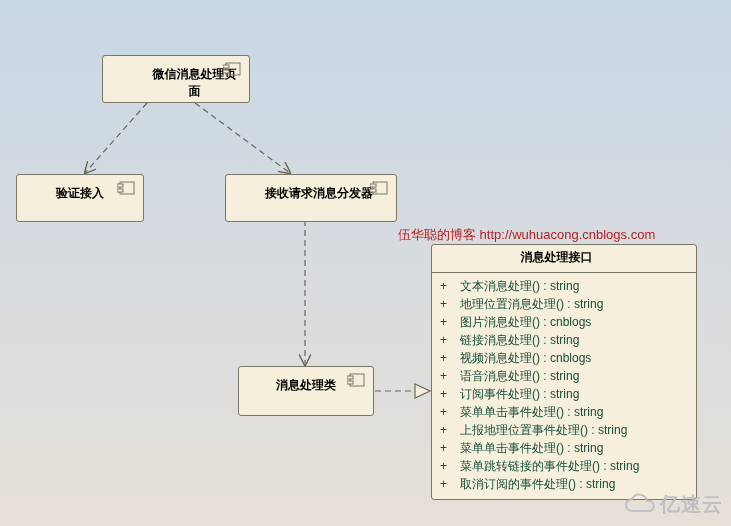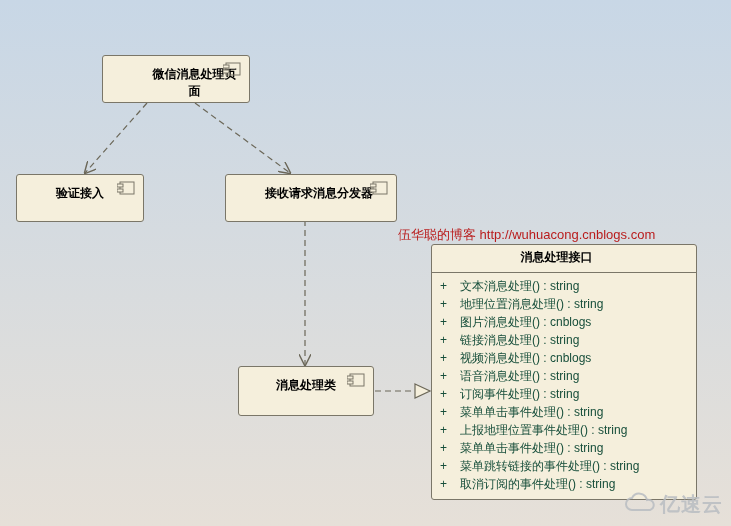--- a/index.html
+++ b/index.html
@@ -54,21 +54,21 @@
       position: absolute;
       color: #b91c1c;
       font-size: 13px;
       white-space: nowrap;
     }
     .watermark-logo {
       position: absolute;
       right: 8px;
       bottom: 8px;
       display: flex;
-      align-items: center;
+      align-items: flex-end;
       gap: 4px;
       color: #b9bdc2;
       opacity: 0.85;
     }
     .watermark-logo .txt {
       font-size: 20px;
       font-weight: 600;
       letter-spacing: 1px;
     }
     svg.connector {

